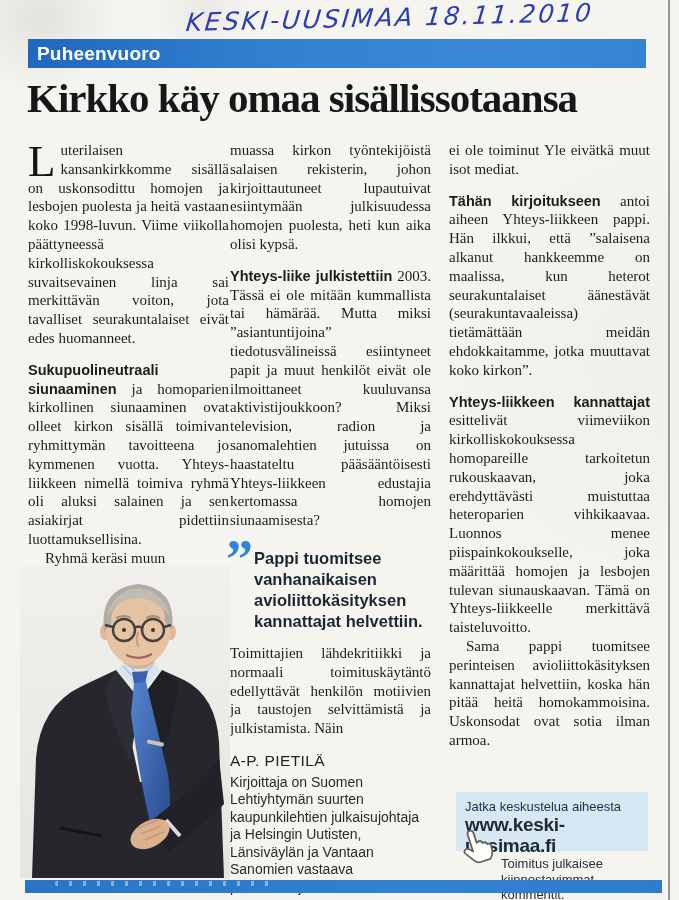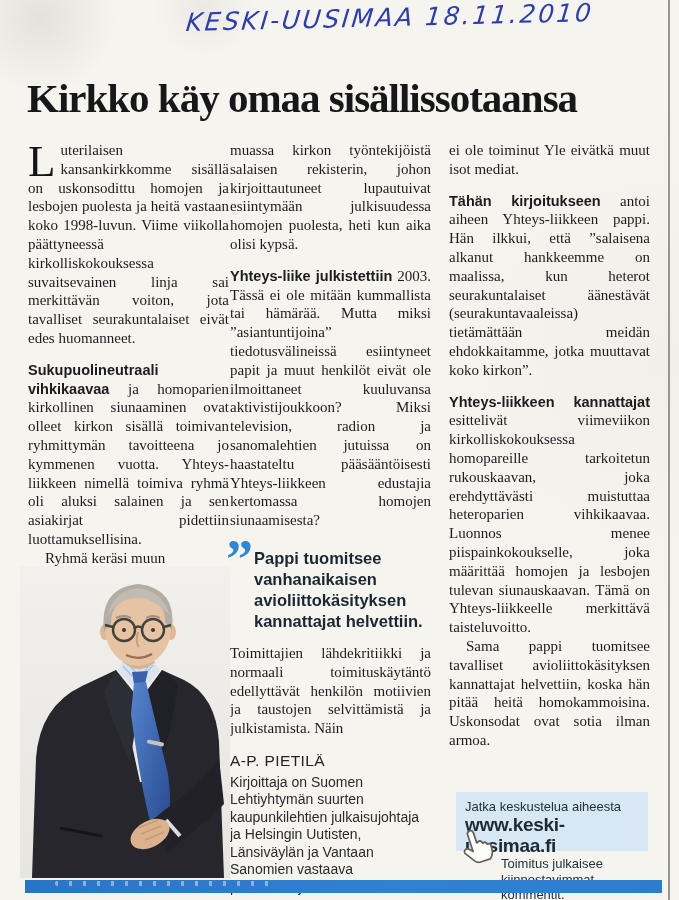--- a/index.html
+++ b/index.html
@@ -74,26 +74,29 @@
   }
   .edge-line{position:absolute;left:668px;top:0;width:2px;height:900px;background:#97968f;}
 </style>
 </head>
 <body>
 
 <div class="page">
 
   <div class="handwritten">KESKI-UUSIMAA 18.11.2010</div>
 
+  <div class="banner">
+    <span>Puheenvuoro</span>
+  </div>
 
   <h1 class="headline">Kirkko käy omaa sisällissotaansa</h1>
 
   <div class="col col1">
     <p><span class="dropcap">L</span><span>uterilaisen kansankirkkomme sisällä on uskonsodittu homojen ja lesbojen puolesta ja heitä vastaan koko 1998-luvun. Viime viikolla päättyneessä kirkolliskokouksessa suvaitsevainen linja sai merkittävän voiton, jota tavalliset seurakuntalaiset eivät edes huomanneet.</span></p>
-    <p class="gap"><span class="lead">Sukupuolineutraali vihkikaavaa</span><span> ja homoparien kirkollinen siunaaminen ovat olleet kirkon sisällä toimivan ryhmittymän tavoitteena jo kymmenen vuotta. Yhteys-liikkeen nimellä toimiva ryhmä oli aluksi salainen ja sen asiakirjat pidettiin luottamuksellisina.</span></p>
+    <p class="gap"><span class="lead">Sukupuolineutraali siunaaminen</span><span> ja homoparien kirkollinen siunaaminen ovat olleet kirkon sisällä toimivan ryhmittymän tavoitteena jo kymmenen vuotta. Yhteys-liikkeen nimellä toimiva ryhmä oli aluksi salainen ja sen asiakirjat pidettiin luottamuksellisina.</span></p>
     <p class="indent">Ryhmä keräsi muun</p>
   </div>
 
   <div class="col col2">
     <p>muassa kirkon työntekijöistä salaisen rekisterin, johon kirjoittautuneet lupautuivat esiintymään julkisuudessa homojen puolesta, heti kun aika olisi kypsä.</p>
     <p class="gap"><span class="lead">Yhteys-liike julkistettiin</span><span> 2003. Tässä ei ole mitään kummallista tai hämärää. Mutta miksi ”asiantuntijoina” tiedotusvälineissä esiintyneet papit ja muut henkilöt eivät ole ilmoittaneet kuuluvansa aktivistijoukkoon? Miksi television, radion ja sanomalehtien jutuissa on haastateltu pääsääntöisesti Yhteys-liikkeen edustajia kertomassa homojen siunaamisesta?</span></p>
     <div class="pullquote">
       <span class="qmark">”</span>
       <span>Pappi tuomitsee vanhanaikaisen avioliittokäsityksen kannattajat helvettiin.</span>
     </div>
@@ -101,21 +104,21 @@
     <div class="author">
       <div class="author-name">A-P. PIETILÄ</div>
       <div class="author-bio">Kirjoittaja on Suomen Lehtiyhtymän suurten kaupunkilehtien julkaisujohtaja ja Helsingin Uutisten, Länsiväylän ja Vantaan Sanomien vastaava päätoimittaja.</div>
     </div>
   </div>
 
   <div class="col col3">
     <p>ei ole toiminut Yle eivätkä muut isot mediat.</p>
     <p class="gap"><span class="lead">Tähän kirjoitukseen</span><span> antoi aiheen Yhteys-liikkeen pappi. Hän ilkkui, että ”salaisena alkanut hankkeemme on maalissa, kun heterot seurakuntalaiset äänestävät (seurakuntavaaleissa) tietämättään meidän ehdokkaitamme, jotka muuttavat koko kirkon”.</span></p>
     <p class="gap"><span class="lead">Yhteys-liikkeen kannattajat</span><span> esittelivät viimeviikon kirkolliskokouksessa homopareille tarkoitetun rukouskaavan, joka erehdyttävästi muistuttaa heteroparien vihkikaavaa. Luonnos menee piispainkokoukselle, joka määrittää homojen ja lesbojen tulevan siunauskaavan. Tämä on Yhteys-liikkeelle merkittävä taisteluvoitto.</span></p>
-    <p class="indent">Sama pappi tuomitsee tavalliset avioliittokäsityksen kannattajat helvettiin, koska hän pitää heitä homokammoisina. Uskonsodat ovat sotia ilman armoa.</p>
+    <p class="indent">Sama pappi tuomitsee perinteisen avioliittokäsityksen kannattajat helvettiin, koska hän pitää heitä homokammoisina. Uskonsodat ovat sotia ilman armoa.</p>
   </div>
 
   <div class="photo">
     <svg viewBox="0 0 210 312" width="210" height="312">
       <defs>
         <linearGradient id="bgG" x1="0" y1="0" x2="0" y2="1">
           <stop offset="0" stop-color="#f2f0ec"></stop>
             <stop offset="1" stop-color="#e7e5e0"></stop>
         </linearGradient>
         <linearGradient id="tieG" x1="0" y1="0" x2="1" y2="1">

